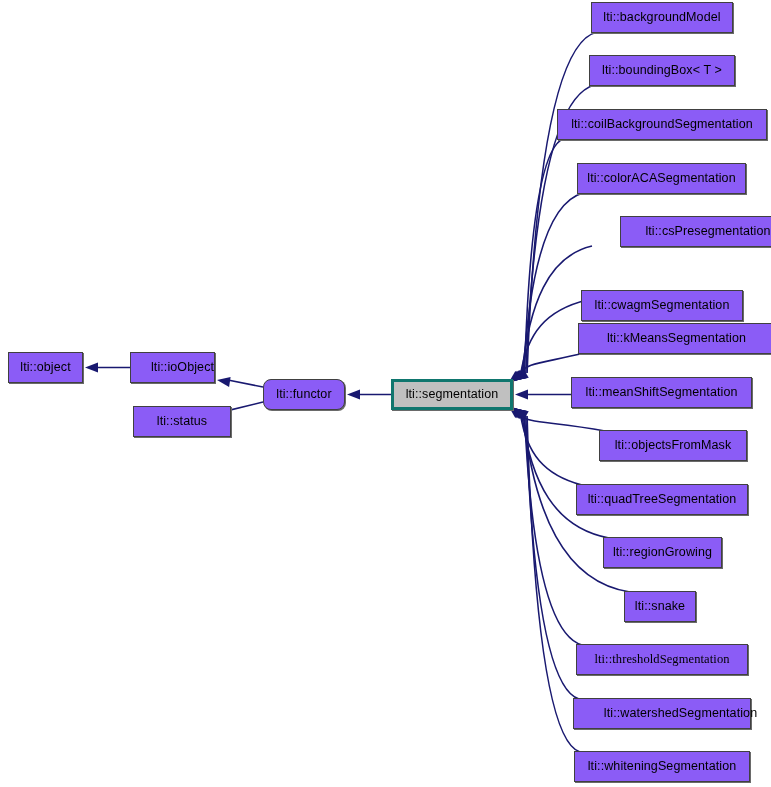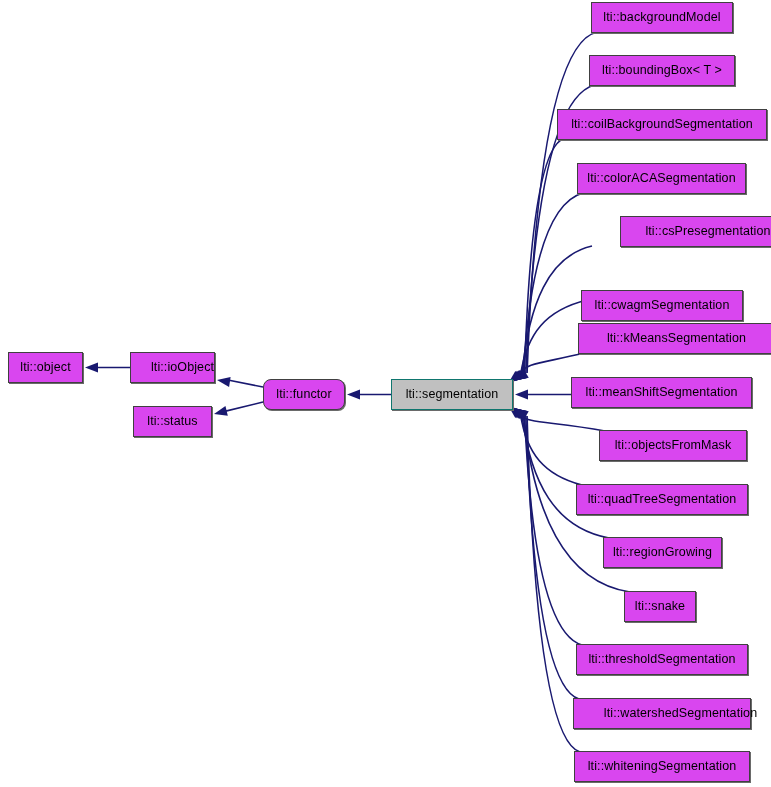--- a/index.html
+++ b/index.html
@@ -20,36 +20,36 @@
     position: absolute;
     left: 0;
     top: 0;
     width: 771px;
     height: 787px;
     pointer-events: none;
   }
   .node {
     position: absolute;
     box-sizing: border-box;
-    background: #d946ef;
+    background: #8b5cf6;
     border: 1px solid #404040;
     box-shadow: 1px 1px 0 0 #6a6a6a;
     display: flex;
     align-items: center;
     justify-content: center;
     height: 31px;
     font-size: 12.5px;
     color: #000000;
     white-space: nowrap;
     letter-spacing: 0.1px;
     z-index: 2;
   }
   .node.current {
     background: #c0c0c0;
-    border: 1px solid #0f766e;
+    border: 3px solid #0f766e;
   }
   .node-label {
     display: block;
     line-height: 1;
     padding: 0 1px;
   }
 </style>
 </head>
 <body>
 
@@ -94,21 +94,21 @@
       <path d="M 580,752 C 547.1905924902496,742 532.3734407116527,600.8330915432239 527.0816007907252,416.0735367627197" stroke="#191970" stroke-width="1.6" fill="none"></path>
       <polygon points="515,409 528.7448924352161,411.25342671155215 523.6923661761307,419.88314156207014" fill="#191970"></polygon>
     </svg>
   <div id="nodes">
       <div class="node" style="left: 8px; top: 352px; width: 75px;">
         <span class="node-label">lti::object</span>
       </div>
       <div class="node" style="left: 130px; top: 352px; width: 85px; padding-left: 20px;">
         <span class="node-label">lti::ioObject</span>
       </div>
-      <div class="node" style="left: 133px; top: 406px; width: 79px;">
+      <div class="node" style="left: 133px; top: 406px; width: 98px;">
         <span class="node-label">lti::status</span>
       </div>
       <div class="node" style="left: 263px; top: 379px; width: 82px; border-radius: 8px;">
         <span class="node-label">lti::functor</span>
       </div>
       <div class="node current" style="left: 391px; top: 379px; width: 122px;">
         <span class="node-label">lti::segmentation</span>
       </div>
       <div class="node" style="left: 591px; top: 2px; width: 142px;">
         <span class="node-label">lti::backgroundModel</span>
@@ -139,21 +139,21 @@
       </div>
       <div class="node" style="left: 576px; top: 484px; width: 172px;">
         <span class="node-label">lti::quadTreeSegmentation</span>
       </div>
       <div class="node" style="left: 603px; top: 537px; width: 119px;">
         <span class="node-label">lti::regionGrowing</span>
       </div>
       <div class="node" style="left: 624px; top: 591px; width: 72px;">
         <span class="node-label">lti::snake</span>
       </div>
-      <div class="node" style="left: 576px; top: 644px; width: 172px;">
+      <div class="node" style="left: 576px; top: 644px; width: 172px; font-family: Liberation Serif, serif;">
         <span class="node-label">lti::thresholdSegmentation</span>
       </div>
       <div class="node" style="left: 573px; top: 698px; width: 178px; padding-left: 37px;">
         <span class="node-label">lti::watershedSegmentation</span>
       </div>
       <div class="node" style="left: 574px; top: 751px; width: 176px;">
         <span class="node-label">lti::whiteningSegmentation</span>
       </div>
     </div>
 </div>

